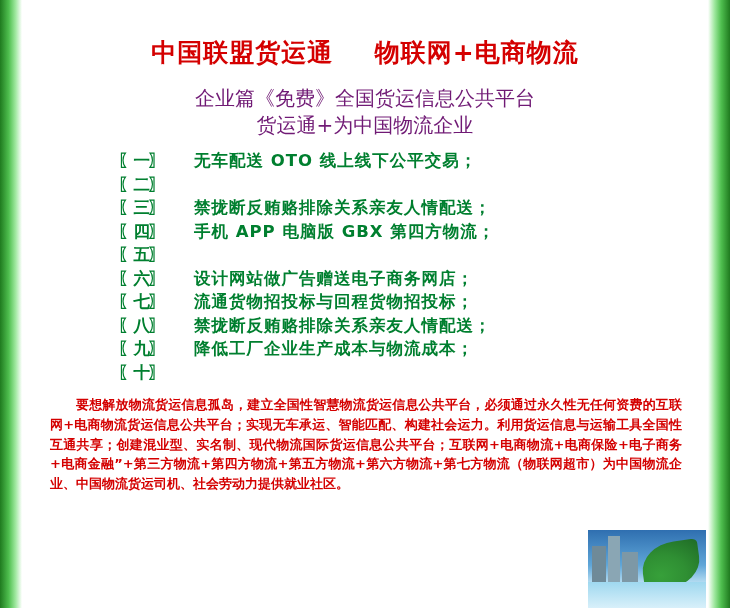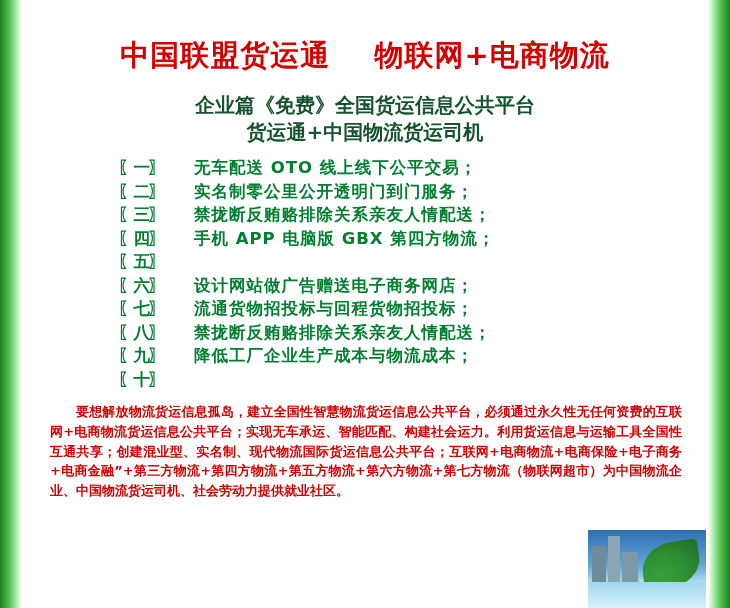--- a/index.html
+++ b/index.html
@@ -37,33 +37,33 @@
     position: absolute;
     left: 22px;
     top: 0;
     width: 686px;
     height: 608px;
   }
   .title-main {
     text-align: center;
     color: #d40000;
     font-weight: bold;
-    font-size: 29px;
+    font-size: 25px;
     letter-spacing: 1px;
     margin-top: 36px;
     font-family: "DejaVu Sans", "Liberation Sans", sans-serif;
   }
   .title-main .gap {
     display: inline-block;
     width: 22px;
   }
   .subtitle {
     text-align: center;
-    color: #14532d;
-    font-weight: bold;
+    color: #701a75;
+    font-weight: normal;
     font-size: 20px;
     margin-top: 16px;
     line-height: 1.35;
   }
   .subtitle .l2 {
     display: block;
   }
   .list {
     margin-top: 14px;
     padding-left: 96px;
@@ -152,33 +152,32 @@
   <div class="content">
 
     <div class="title-main">
       <span>中国联盟货运通</span>
       <span class="gap"></span>
       <span>物联网+电商物流</span>
     </div>
 
     <div class="subtitle">
       <span>企业篇《免费》全国货运信息公共平台</span>
-      <span class="l2">货运通+中国物流货运司机</span>
+      <span class="l2">货运通+为中国物流企业</span>
     </div>
 
     <div class="list">
 
       <div class="list-row">
         <span class="list-num">〖一〗</span>
         <span class="list-text">无车配送 OTO 线上线下公平交易；</span>
       </div>
 
       <div class="list-row">
         <span class="list-num">〖二〗</span>
-        <span class="list-text">实名制零公里公开透明门到门服务；</span>
       </div>
 
       <div class="list-row">
         <span class="list-num">〖三〗</span>
         <span class="list-text">禁拢断反贿赂排除关系亲友人情配送；</span>
       </div>
 
       <div class="list-row">
         <span class="list-num">〖四〗</span>
         <span class="list-text">手机 APP 电脑版 GBX 第四方物流；</span>

